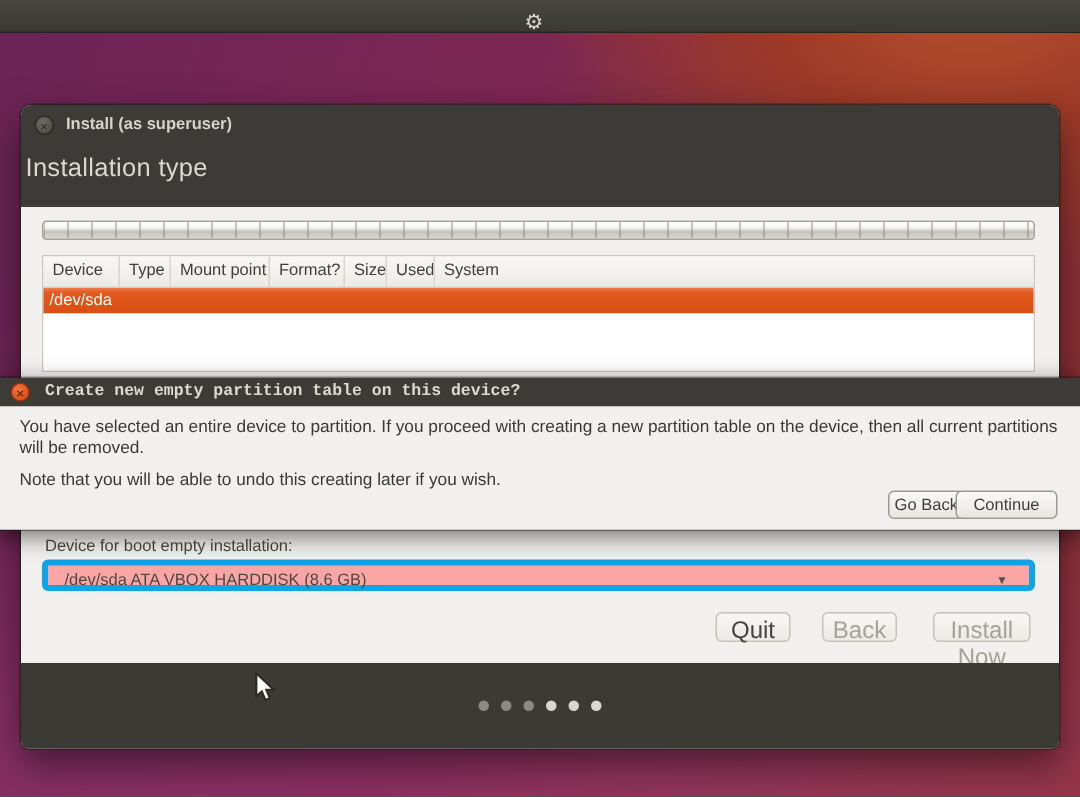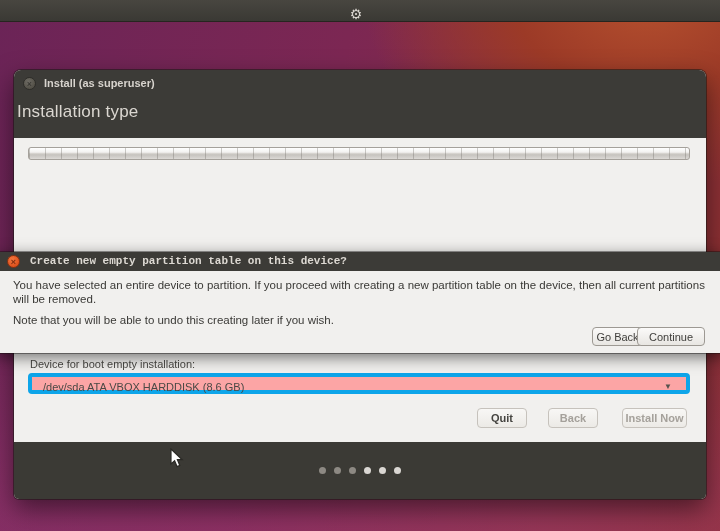--- a/index.html
+++ b/index.html
@@ -83,22 +83,22 @@
   .boot-label{position:absolute; left:16px; top:220px; font-size:11px; color:#4a4945;}
   .combo{
     position:absolute; left:14px; top:235px; width:662px; height:21px;
     background:#fca5a5; border:4px solid #0ea5e9; border-radius:4px; box-sizing:border-box;
   }
   .combo-text{position:absolute; left:11px; top:4px; font-size:11px; color:#4a4945;}
   .combo-arrow{position:absolute; right:14px; top:5px; font-size:8px; color:#55524d;}
   
   .btn{
     position:absolute; height:20px; border-radius:4px; box-sizing:border-box;
-    font-size:11px; text-align:center; padding-top:3px;
-    background:linear-gradient(#f8f7f5,#eceae6); border:1px solid #c6c2bc; color:#454440;font-weight:bold;
+    font-size:16px; text-align:center; padding-top:3px;
+    background:linear-gradient(#f8f7f5,#eceae6); border:1px solid #c6c2bc; color:#454440;
   }
   .btn-quit{right:179px; top:270px; width:50px;}
   .btn-back{right:108px; top:270px; width:50px; color:#a5a19b;}
   .btn-install{right:19px; top:270px; width:65px; color:#a5a19b;}
   
   .win-footer{
     position:absolute; left:0; right:0; bottom:0; height:57px;
     background:#3b3a35; border-radius:0 0 5px 5px;
     display:flex; justify-content:center; align-items:flex-start; gap:8px; padding-top:25px;
     box-sizing:border-box;
@@ -179,20 +179,33 @@
       <div class="titlebar">
         <span class="close-btn">×</span>
         <span class="win-title">Install (as superuser)</span>
       </div>
       <div class="win-heading">Installation type</div>
     </div>
 
     <div class="content">
       <div class="partition-bar"></div>
 
+      <div class="ptable">
+        <div class="thead">
+          <div class="th c0">Device</div>
+          <div class="th c1">Type</div>
+          <div class="th c2">Mount point</div>
+          <div class="th c3">Format?</div>
+          <div class="th c4">Size</div>
+          <div class="th c5">Used</div>
+          <div class="th c6">System</div>
+        </div>
+        <div class="row-selected">/dev/sda</div>
+        <div class="row-empty"></div>
+      </div>
 
       <div class="boot-label">Device for boot empty installation:</div>
       <div class="combo">
         <span class="combo-text">/dev/sda ATA VBOX HARDDISK (8.6 GB)</span>
         <span class="combo-arrow">▼</span>
       </div>
 
       <div class="btn btn-quit">Quit</div>
       <div class="btn btn-back">Back</div>
       <div class="btn btn-install">Install Now</div>

